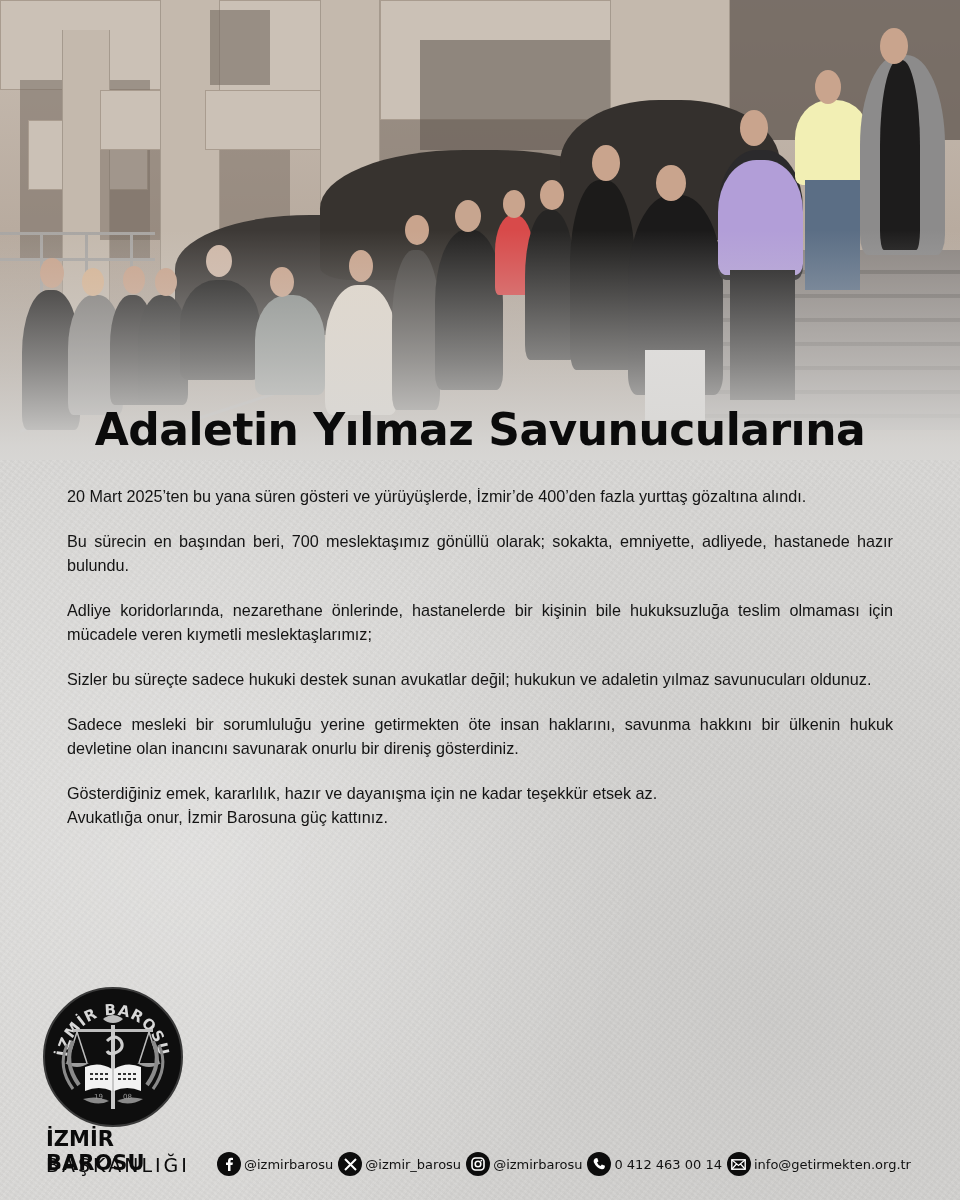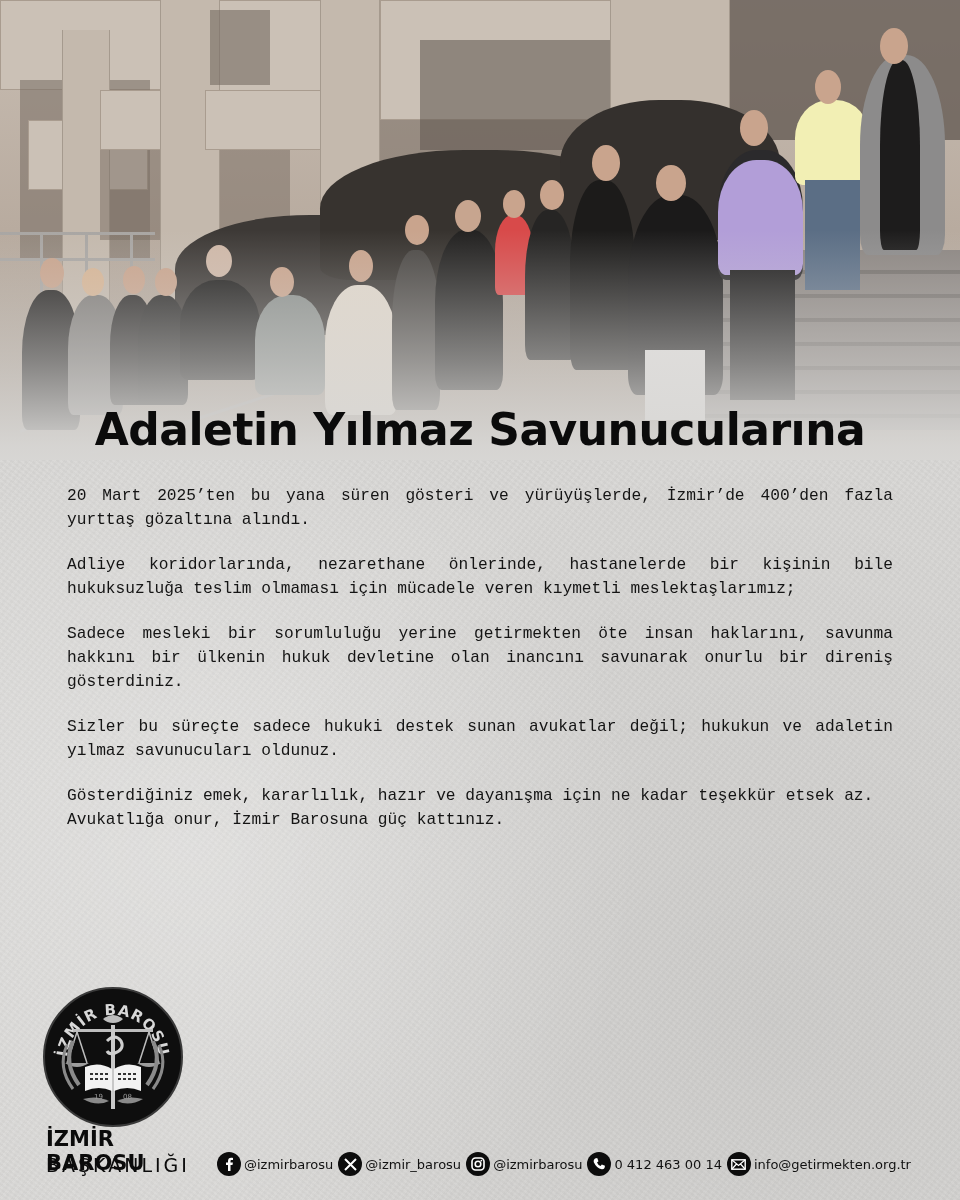--- a/index.html
+++ b/index.html
@@ -48,21 +48,21 @@
   
   .title {
     position: absolute; left: 0; top: 404px; width: 960px; text-align: center;
     font-family: "DejaVu Sans", sans-serif; font-weight: bold;
     font-size: 44px; letter-spacing: -0.5px; color: #0b0b0b;
   }
 
   
   .body {
     position: absolute; left: 67px; top: 484px; width: 826px;
-    font-family: Liberation Mono, monospace; font-size: 16.2px; line-height: 24px; color: #141414;
+    font-family: Liberation Sans, sans-serif; font-size: 16.2px; line-height: 24px; color: #141414;
   }
   .body p { margin-bottom: 21px; }
   .body p.just { text-align: justify; text-align-last: left; }
   .closing { margin-bottom: 19px !important; }
 
   
   .logo {
     position: absolute; left: 43px; top: 987px; width: 140px; height: 140px;
     border-radius: 50%; background: #0e0e0e;
     border: 2px solid #3a3a3a;
@@ -172,23 +172,24 @@
     <div class="head" style="left:880px;top:28px;width:28px;height:36px;"></div>
   </div>
 
   <div class="fade"></div>
 </div>
 
 <h1 class="title">Adaletin Yılmaz Savunucularına</h1>
 
 <div class="body">
   <p class="just">20 Mart 2025’ten bu yana süren gösteri ve yürüyüşlerde, İzmir’de 400’den fazla yurttaş gözaltına alındı.</p>
+  <p class="just">Bu sürecin en başından beri, 700 meslektaşımız gönüllü olarak; sokakta, emniyette, adliyede, hastanede hazır bulundu.</p>
   <p class="just">Adliye koridorlarında, nezarethane önlerinde, hastanelerde bir kişinin bile hukuksuzluğa teslim olmaması için mücadele veren kıymetli meslektaşlarımız;</p>
+  <p class="just">Sizler bu süreçte sadece hukuki destek sunan avukatlar değil; hukukun ve adaletin yılmaz savunucuları oldunuz.</p>
   <p class="just">Sadece mesleki bir sorumluluğu yerine getirmekten öte insan haklarını, savunma hakkını bir ülkenin hukuk devletine olan inancını savunarak onurlu bir direniş gösterdiniz.</p>
-  <p class="just">Sizler bu süreçte sadece hukuki destek sunan avukatlar değil; hukukun ve adaletin yılmaz savunucuları oldunuz.</p>
   <p style="white-space:pre-line;">Gösterdiğiniz emek, kararlılık, hazır ve dayanışma için ne kadar teşekkür etsek az.
 Avukatlığa onur, İzmir Barosuna güç kattınız.</p>
 </div>
 
 <div class="logo">
   <svg width="136" height="136" viewBox="0 0 136 136">
     <defs>
       <path id="ringArc" d="M 22 72 A 46 46 0 0 1 114 72"></path>
     </defs>
     <text font-family="DejaVu Sans, sans-serif" font-size="15" font-weight="bold" fill="#d8d8d8" letter-spacing="1">

